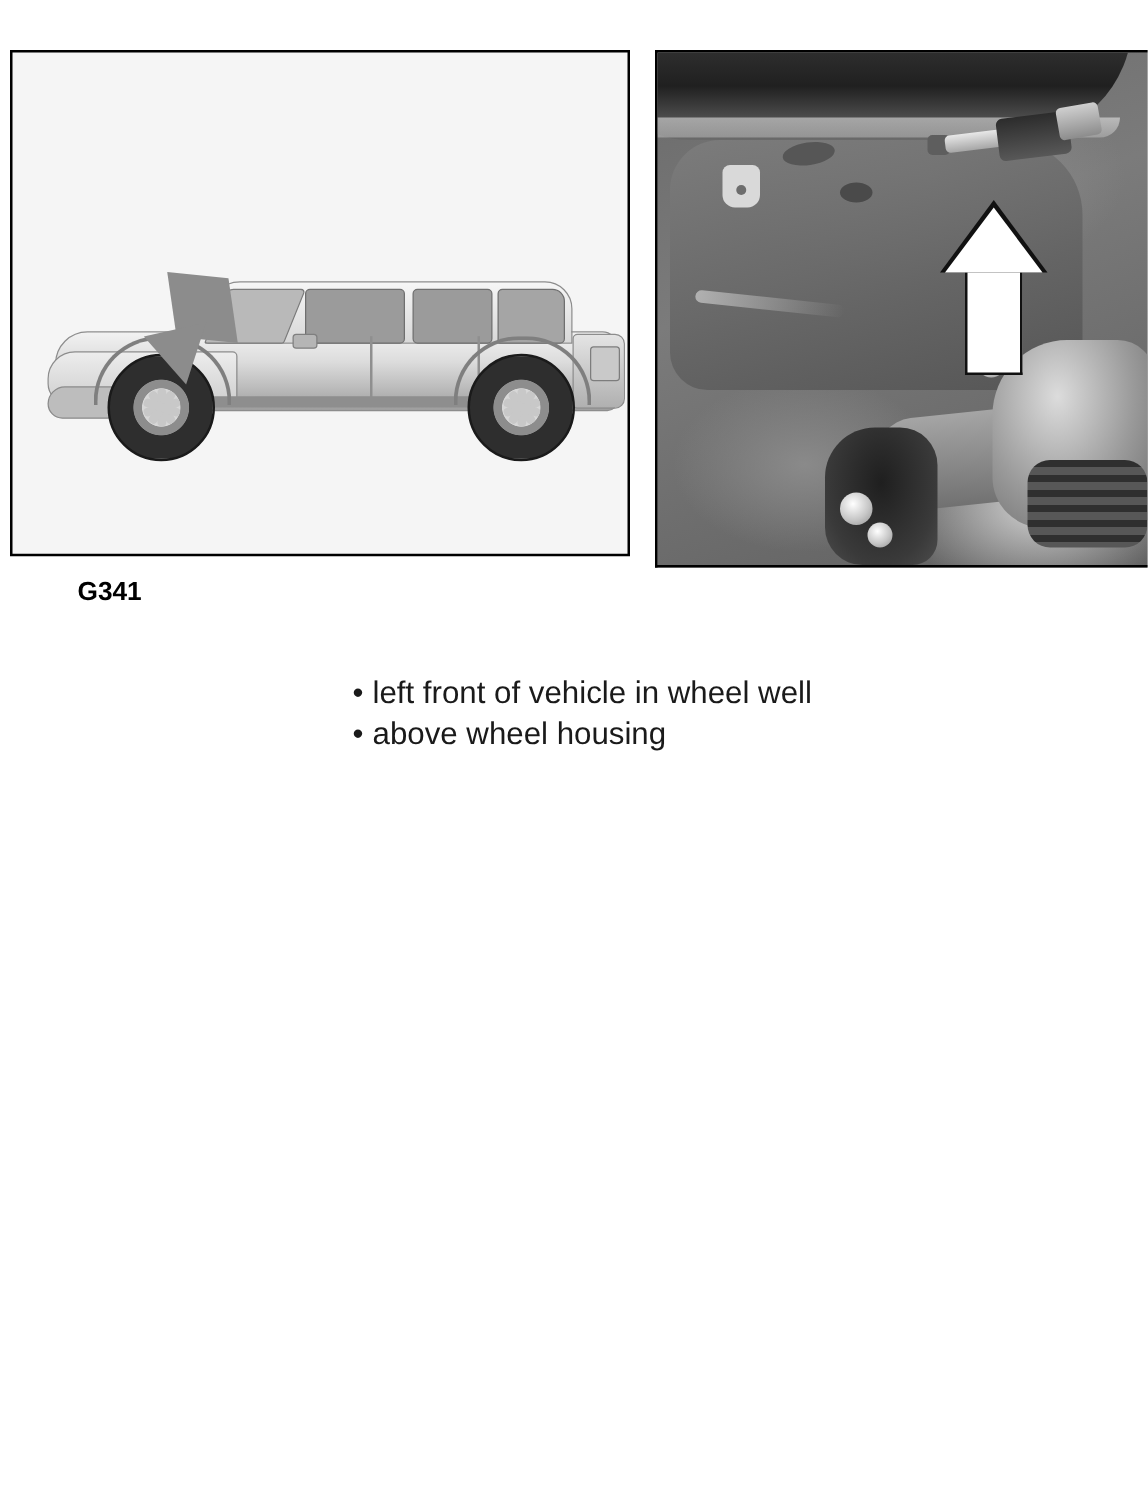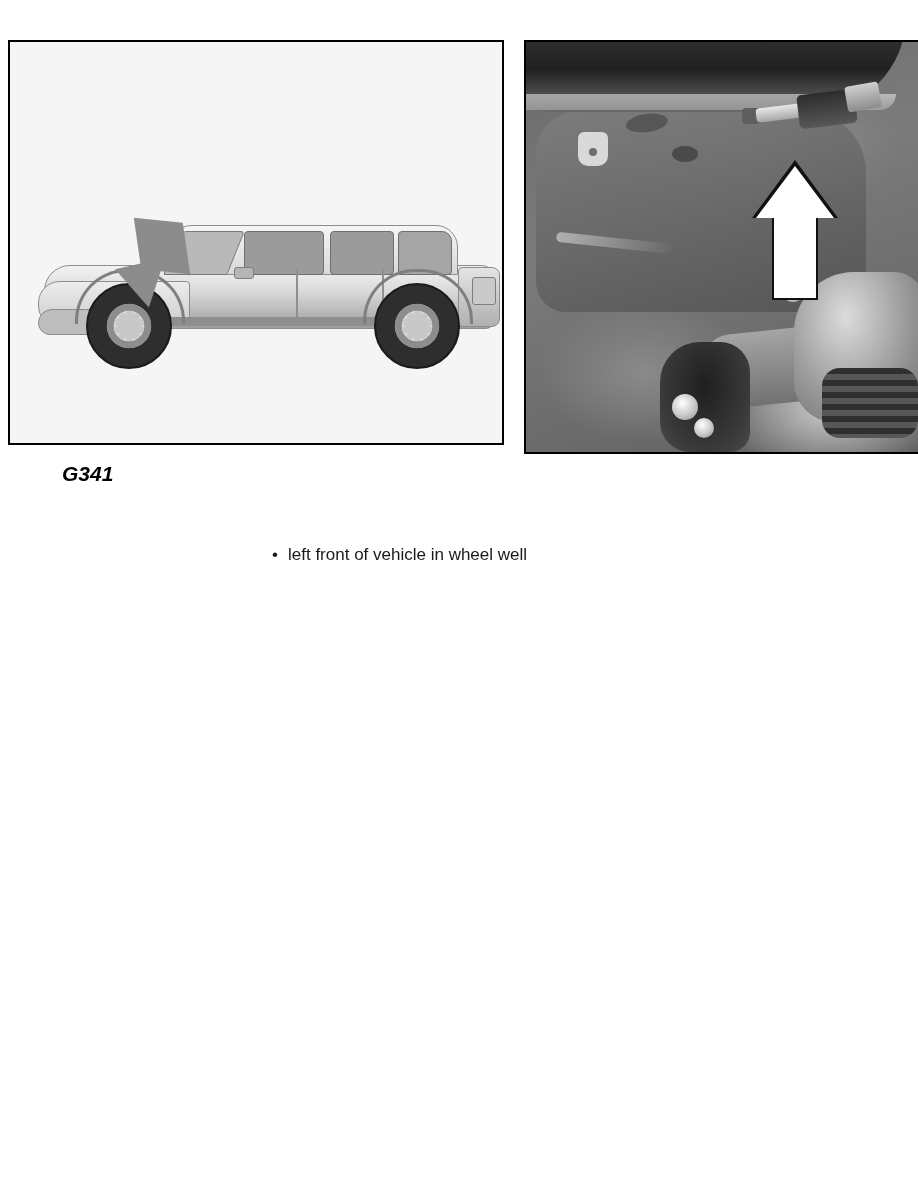--- a/index.html
+++ b/index.html
@@ -50,21 +50,20 @@
     background: #6e6e6e;
   }
 
   
   .caption-row {
     position: absolute;
     left: 0;
     top: 462px;
     width: 736px;
     height: 30px;
-    font-style: italic;
   }
   .caption-code {
     position: absolute;
     left: 62px;
     top: 0;
     font-size: 21px;
     font-weight: bold;
     letter-spacing: 0px;
   }
   .caption-title {
@@ -76,24 +75,25 @@
   }
 
   
   .bullets {
     position: absolute;
     left: 272px;
     top: 538px;
     width: 560px;
   }
   .bullet-line {
-    font-size: 17px;
+    font-size: 25px;
     line-height: 33px;
     color: #1a1a1a;
     white-space: nowrap;
+    margin-left: 10px;
   }
   .bullet-dot {
     display: inline-block;
     width: 16px;
   }
 
   
   .veh-wrap {
     position: absolute;
     left: 0; top: 0;
@@ -522,13 +522,16 @@
 </div>
 
 <div class="caption-row">
   <span class="caption-code">G341</span>
 </div>
 
 <div class="bullets">
   <div class="bullet-line">
     <span class="bullet-dot">•</span><span>left front of vehicle in wheel well</span>
   </div>
+  <div class="bullet-line">
+    <span class="bullet-dot">•</span><span>above wheel housing</span>
+  </div>
 </div>
 
 </body></html>

